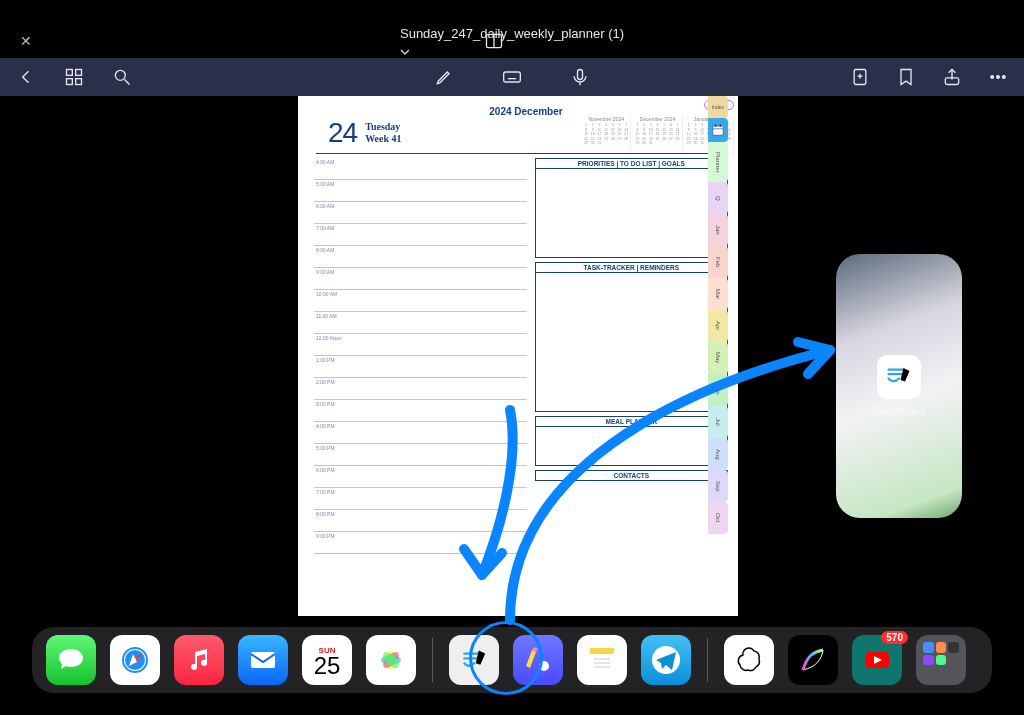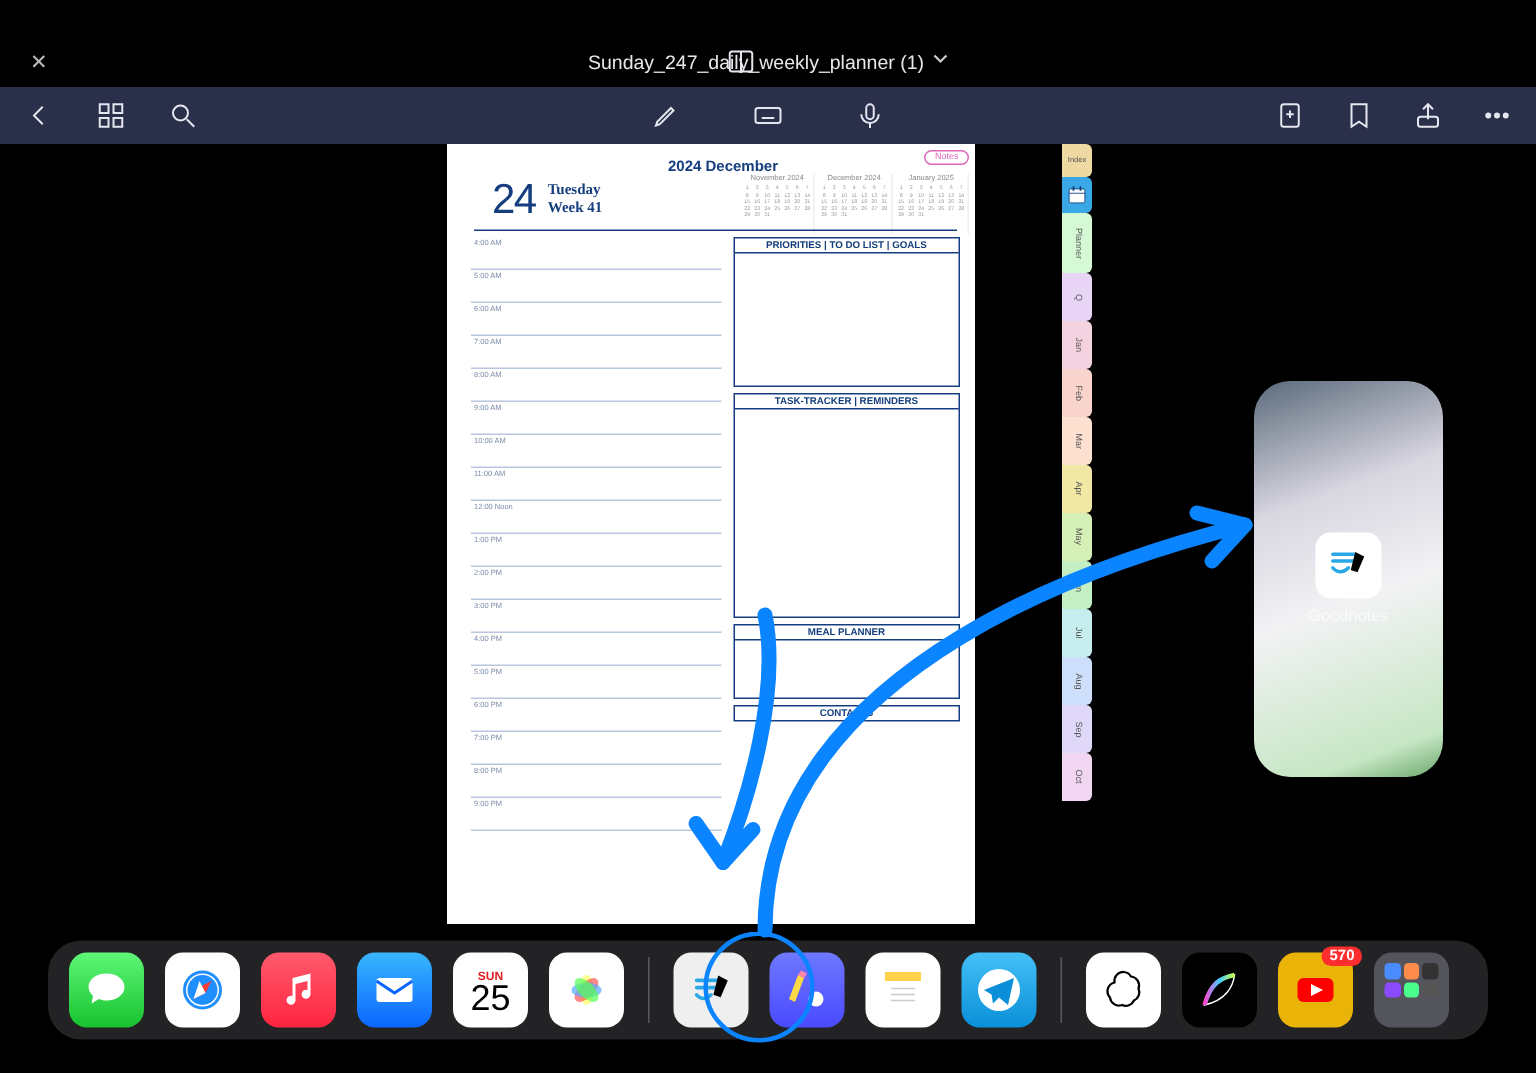--- a/index.html
+++ b/index.html
@@ -2,35 +2,35 @@
 <html><head>
 <meta charset="utf-8">
 <style>
   * { box-sizing: border-box; margin: 0; padding: 0; }
   html, body { width: 1024px; height: 715px; background: #000; font-family: -apple-system, BlinkMacSystemFont, "Segoe UI", sans-serif; overflow: hidden; }
   .screen { position: absolute; inset: 0; background: #000; }
 
   
   .title-row { position: absolute; top: 26px; left: 0; right: 0; height: 30px; display: flex; align-items: center; color: #ddd; }
   .close-x { margin-left: 20px; font-size: 14px; color: #bbb; cursor: pointer; }
-  .tab-title { position: absolute; left: 50%; transform: translateX(-50%); font-size: 13px; color: #e8e8ec; display: flex; align-items: flex-start; gap: 6px; }
+  .tab-title { position: absolute; left: 50%; transform: translateX(-50%); font-size: 13px; color: #e8e8ec; display: flex; align-items: flex-start; gap: 6px; flex-direction: column; }
   .tab-title svg { width: 10px; height: 10px; }
   .split-icon { position: absolute; right: 520px; color: #ccc; }
 
   
   .toolbar { position: absolute; top: 58px; left: 0; right: 0; height: 38px; background: #2a2f4a; display: flex; align-items: center; padding: 0 16px; }
   .toolbar .left, .toolbar .center, .toolbar .right { display: flex; align-items: center; gap: 28px; color: #e6e6f0; }
   .toolbar .left { flex: 0 0 auto; }
   .toolbar .center { position: absolute; left: 50%; transform: translateX(-50%); gap: 48px; }
   .toolbar .right { margin-left: auto; gap: 26px; }
   .tb-icon { width: 20px; height: 20px; display: inline-flex; align-items: center; justify-content: center; }
   .tb-icon svg { width: 20px; height: 20px; stroke: #e6e6f0; fill: none; stroke-width: 1.6; }
 
   
-  .page-area { position: absolute; top: 96px; left: 298px; width: 352px; height: 520px; background: #fff; }
+  .page-area { position: absolute; top: 96px; left: 298px; width: 440px; height: 520px; background: #fff; }
   .page-inner { position: absolute; left: 10px; right: 4px; top: 4px; bottom: 0; }
   .page-header { padding: 6px 0 2px 10px; }
   .page-head-title { font-size: 10px; color: #153e7e; text-align: center; font-weight: 600; }
   .page-head-row { display: flex; align-items: center; gap: 8px; padding: 0 10px; }
   .daynum { font-size: 28px; color: #153e7e; font-weight: 300; letter-spacing: -1px; }
   .dayinfo { font-size: 10px; color: #153e7e; font-weight: 700; line-height: 1.2; font-family: Liberation Serif, serif; }
   .notes-btn { position: absolute; right: 4px; top: 4px; border: 1px solid #d6b; border-radius: 8px; font-size: 6px; padding: 1px 6px; color: #d6b; background: #fff; }
   .mini-cals { position: absolute; right: 4px; top: 20px; width: 152px; height: 40px; display: flex; gap: 2px; font-size: 4px; color: #999; }
   .mini-cal { flex: 1; border-right: 0.5px solid #eee; padding: 0 1px; }
   .mini-cal-title { font-size: 5px; color: #888; text-align: center; margin-bottom: 1px; }
@@ -80,21 +80,21 @@
   .app.calendar { background: #fff; flex-direction: column; color: #000; }
   .app.calendar .cal-day { font-size: 8px; color: #d22; font-weight: 600; margin-top: 2px; }
   .app.calendar .cal-num { font-size: 24px; font-weight: 300; line-height: 22px; }
   .app.photos { background: #fff; }
   .app.goodnotes { background: #efefef; }
   .app.notability { background: linear-gradient(#6e78ff,#4a4aff); }
   .app.notes { background: #fff; }
   .app.telegram { background: linear-gradient(#44c0f7,#0a8fd8); }
   .app.chatgpt { background: #fff; }
   .app.procreate { background: #000; }
-  .app.youtube { background: #eab308; }
+  .app.youtube { background: #0f766e; }
   .app.folder { background: rgba(200,200,220,0.3); }
   .folder-grid { display: grid; grid-template-columns: repeat(3,1fr); gap: 2px; width: 36px; height: 36px; }
   .folder-grid div { border-radius: 3px; }
 
   .dock-highlight { position: absolute; width: 74px; height: 74px; border: 3px solid #0a84ff; border-radius: 50%; pointer-events: none; }
 </style>
 </head>
 <body>
 
 <div class="screen">

